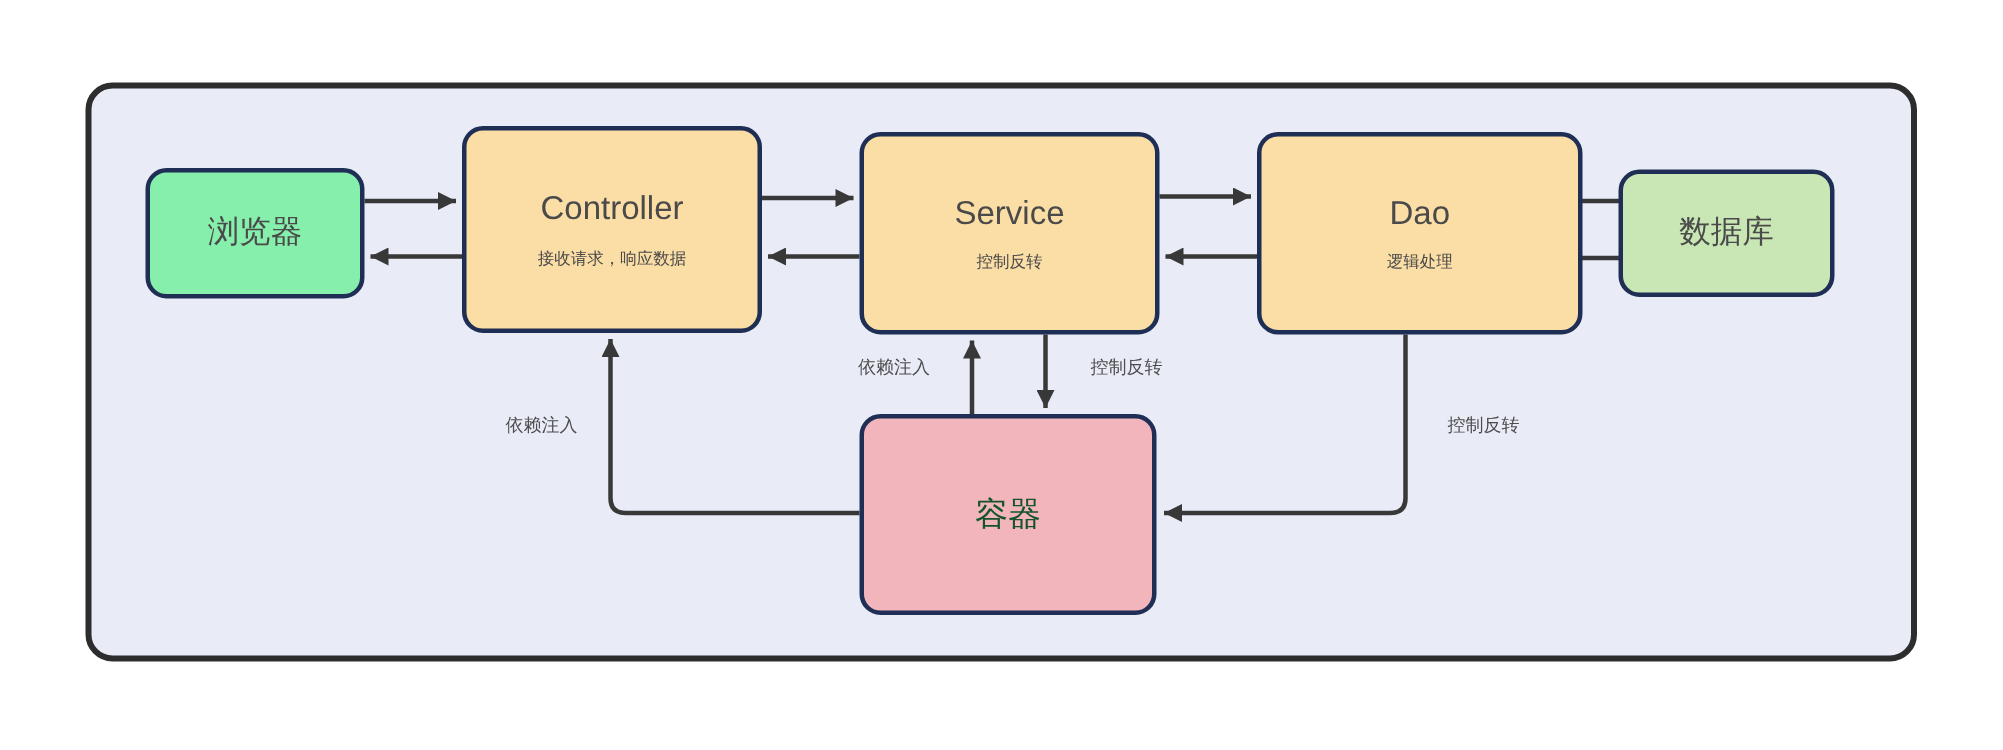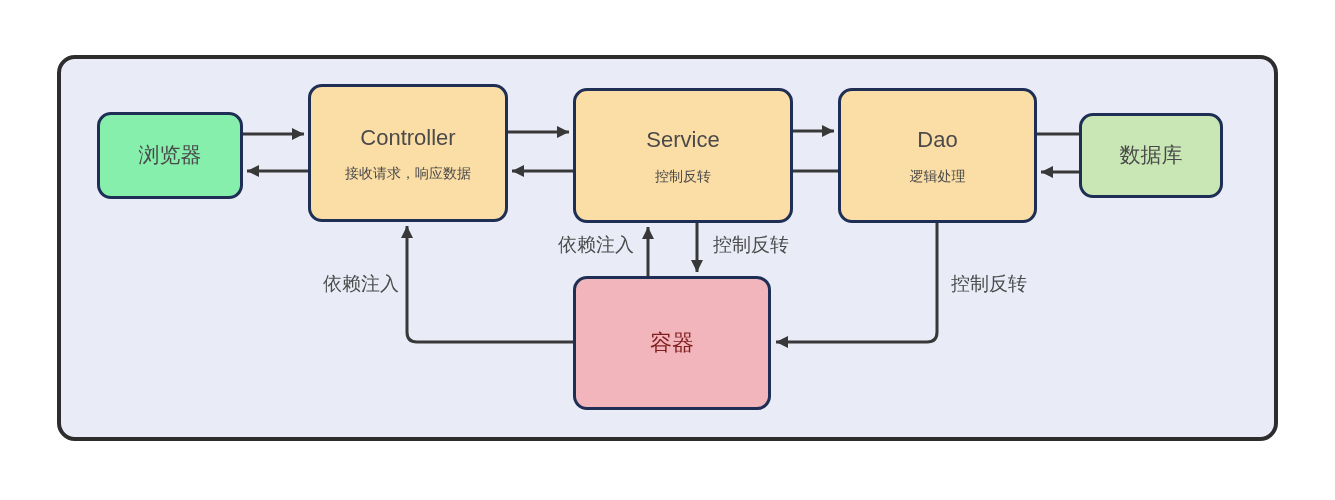--- a/index.html
+++ b/index.html
@@ -41,54 +41,54 @@
     border-radius: 14px;
     display: flex;
     flex-direction: column;
     align-items: center;
     justify-content: center;
     color: #4a4a4a;
     text-align: center;
     line-height: 1.25;
   }
   .node .title { font-size: 22px; }
-  .node .subtitle { font-size: 14px; margin-top: 14px; }
+  .node .subtitle { font-size: 11px; margin-top: 14px; }
   .node-browser {
     left: 97px; top: 112px; width: 146px; height: 87px;
     background: #86efac;
   }
   .node-browser .title { font-size: 21px; }
   .node-controller {
     left: 308px; top: 84px; width: 200px; height: 138px;
     background: #fbdda6;
     align-items: center;
   }
   .node-service {
-    left: 573px; top: 88px; width: 220px; height: 135px;
+    left: 573px; top: 88px; width: 200px; height: 135px;
     background: #fbdda6;
   }
   .node-dao {
-    left: 838px; top: 88px; width: 199px; height: 135px;
+    left: 838px; top: 88px; width: 217px; height: 135px;
     background: #fbdda6;
   }
   .node-database {
     left: 1066px; top: 113px; width: 144px; height: 85px;
     background: #c9e7b4;
     margin-left: 13px;
   }
   .node-database .title { font-size: 21px; }
   .node-container {
     left: 573px; top: 276px; width: 198px; height: 134px;
     background: #f2b5bb;
-    color: #7f1d1d;
+    color: #14532d;
   }
   .edge-label {
     position: absolute;
     transform: translate(-50%, -50%);
-    font-size: 19px;
+    font-size: 12px;
     color: #4c4c4c;
     white-space: nowrap;
   }
   .lbl-di-left  { left: 361px; top: 284px; }
   .lbl-di-mid   { left: 596px; top: 245px; }
   .lbl-ioc-mid  { left: 751px; top: 245px; }
   .lbl-ioc-right{ left: 989px; top: 284px; }
 </style>
 </head>
 <body>

